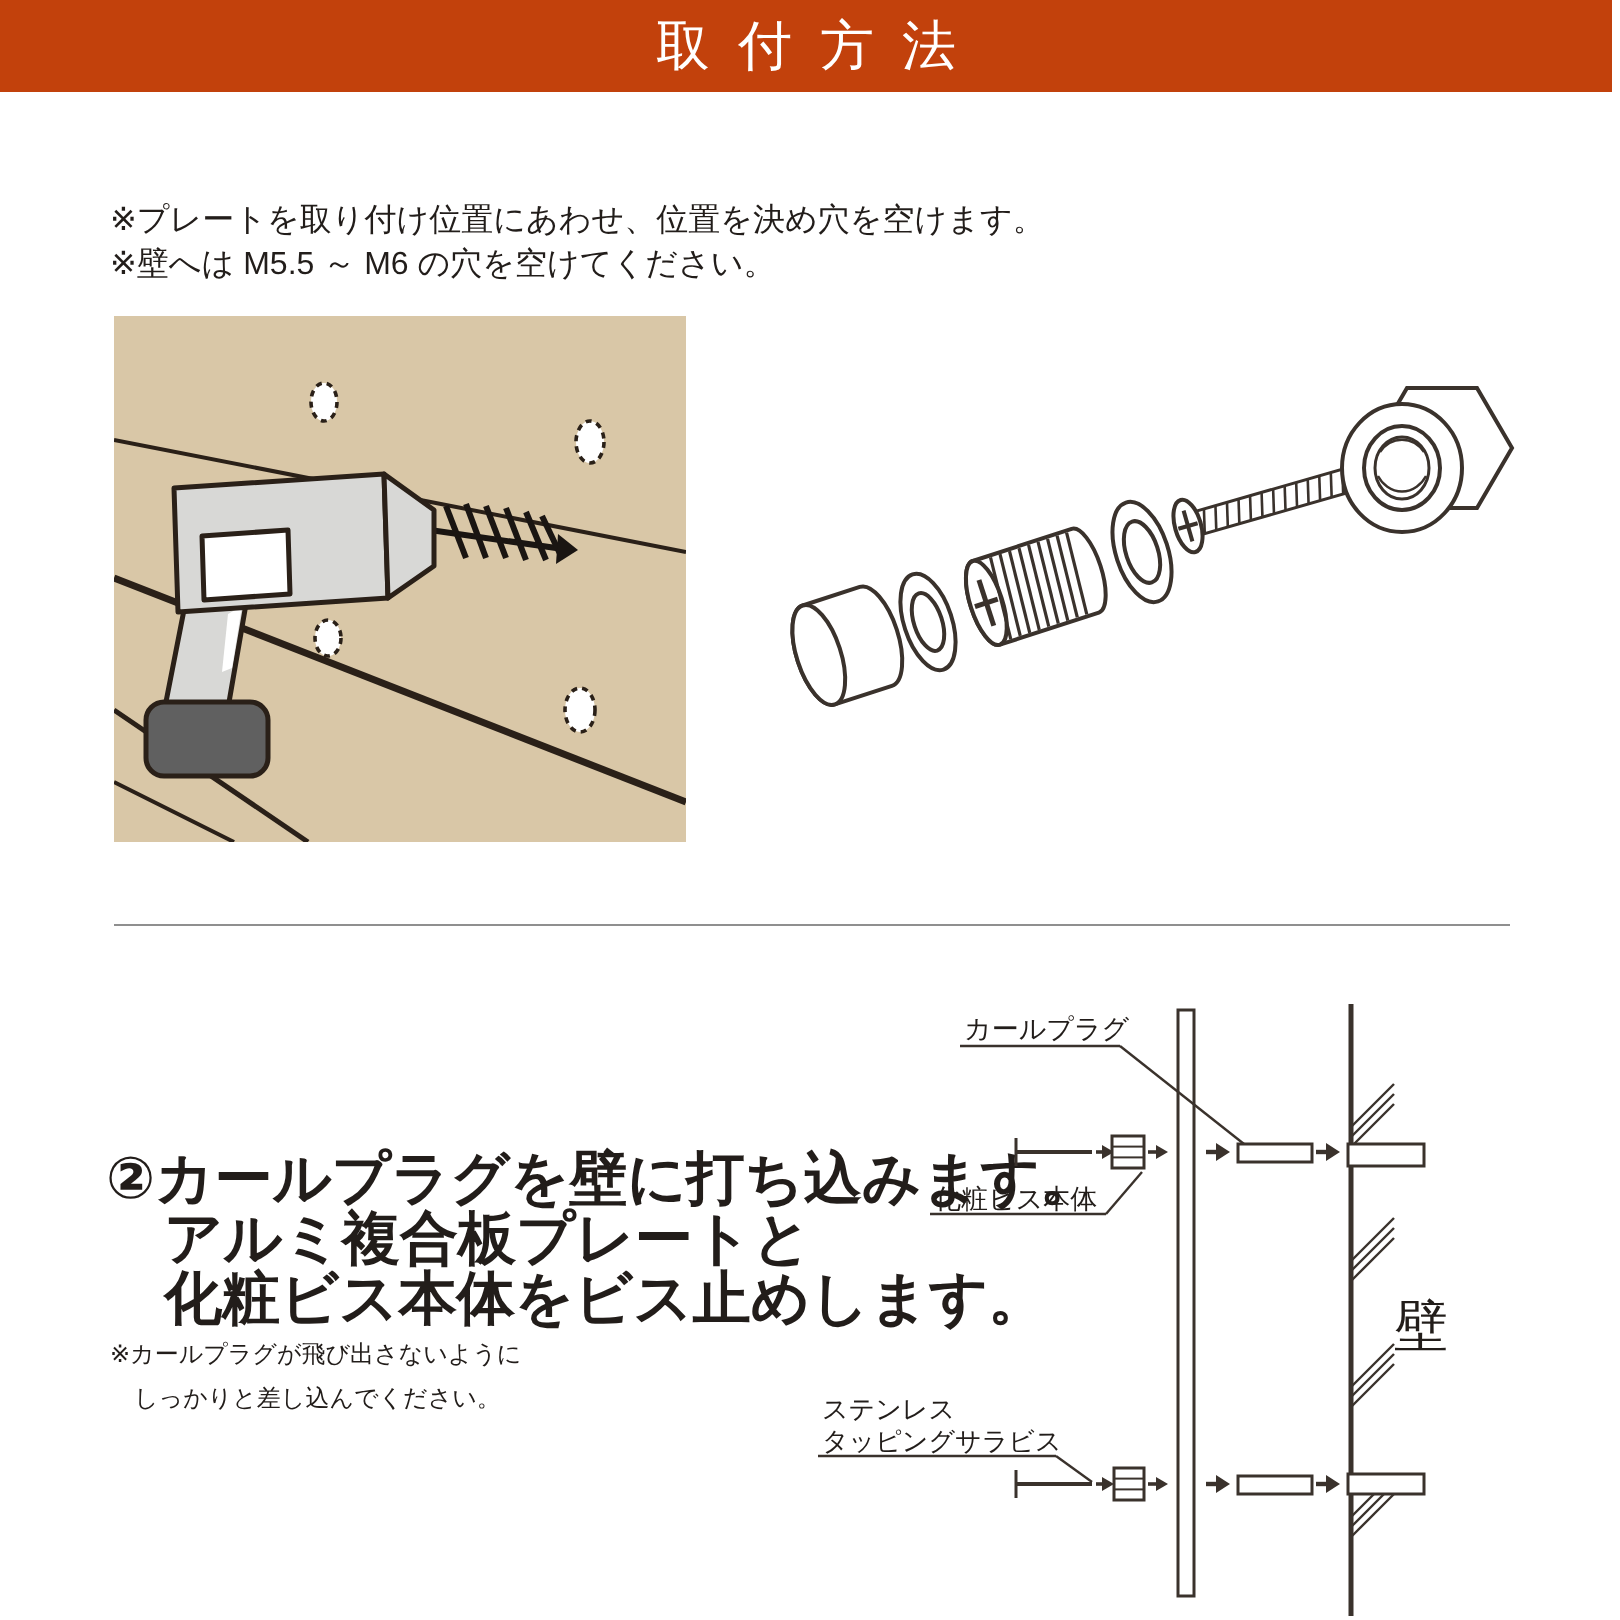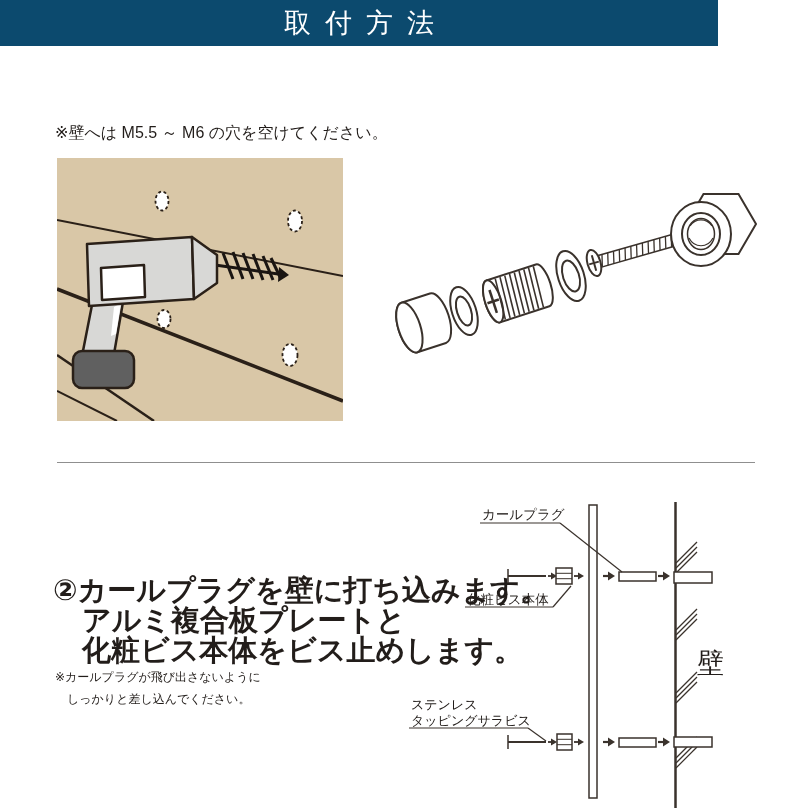--- a/index.html
+++ b/index.html
@@ -1,21 +1,21 @@
 <!DOCTYPE html>
 <html><head>
 <meta charset="utf-8">
 <style>
   html,body{margin:0;padding:0;background:#ffffff;}
   .page{
     position:relative;width:810px;height:810px;background:#ffffff;overflow:hidden;
     font-family:"Liberation Sans","DejaVu Sans",sans-serif;color:#221d1a;
   }
   .titlebar{
-    position:absolute;left:0;top:0;width:718px;height:46px;background:#0c4a6e;
+    position:absolute;left:0;top:0;width:806px;height:46px;background:#c2410c;
     display:flex;align-items:center;justify-content:center;
   }
   .titlebar span{
     color:#ffffff;font-size:27px;letter-spacing:14px;padding-left:14px;font-weight:400;
   }
   .s1-heading{position:absolute;left:55px;top:62px;font-size:24px;font-weight:700;}
   .s1-note{position:absolute;left:55px;font-size:16px;line-height:22px;}
   .s1-note.n1{top:100px;}
   .s1-note.n2{top:122px;}
   .drill-wrap{position:absolute;left:57px;top:158px;}
@@ -31,20 +31,21 @@
 </style>
 </head>
 <body>
 
 <div class="page">
 
   <header class="titlebar">
     <span>取付方法</span>
   </header>
 
+  <div class="s1-note n1">※プレートを取り付け位置にあわせ、位置を決め穴を空けます。</div>
   <div class="s1-note n2">※壁へは M5.5 ～ M6 の穴を空けてください。</div>
 
   <div class="drill-wrap">
     <svg width="286" height="263" viewBox="0 0 286 263">
       <rect x="0" y="0" width="286" height="263" fill="#d9c7a7"></rect>
       <g stroke="#2a2018">
         <line x1="0" y1="62" x2="286" y2="118" stroke-width="2"></line>
         <line x1="0" y1="131" x2="286" y2="243" stroke-width="3.5"></line>
         <line x1="0" y1="197" x2="97" y2="263" stroke-width="2.5"></line>
         <line x1="0" y1="233" x2="60" y2="263" stroke-width="2"></line>

